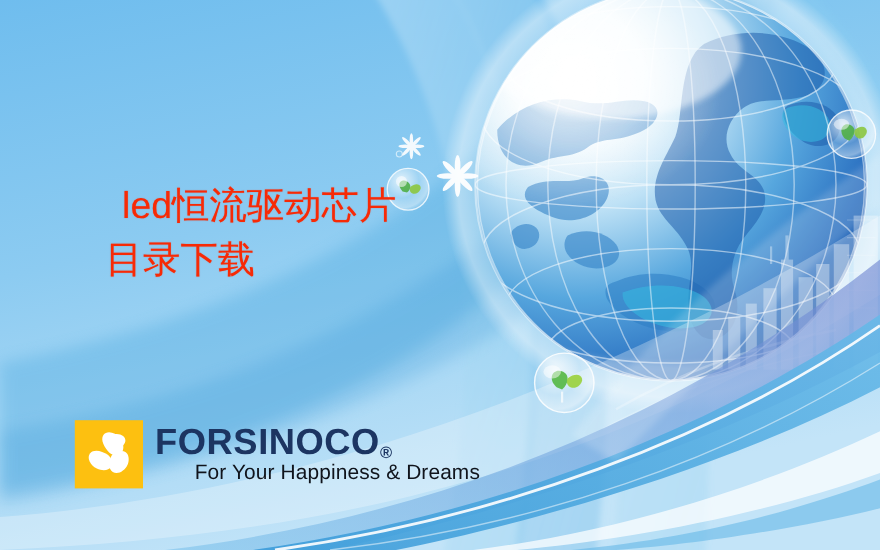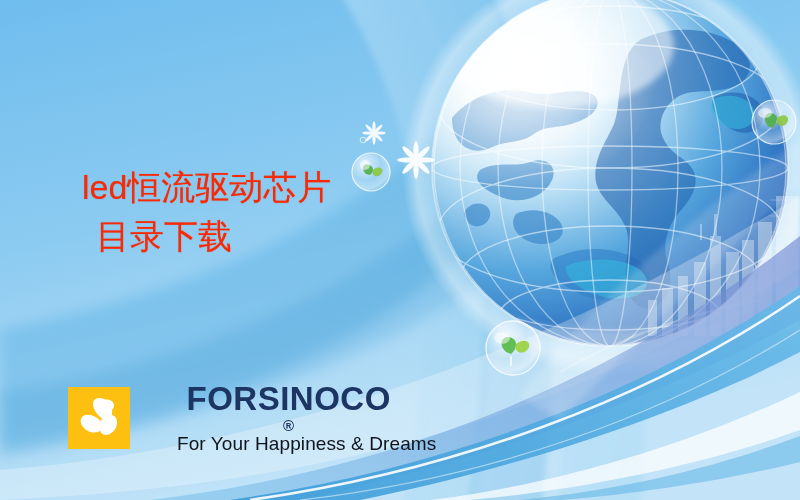--- a/index.html
+++ b/index.html
@@ -20,41 +20,41 @@
   #headline {
     position:absolute;
     left:82px; top:163px;
     z-index:20;
     line-height:1.45;
     color:#f72a06;
     font-size:34px;
     text-shadow:0 0 1px rgba(247,42,6,.5);
     white-space:nowrap;
   }
-  #headline .l1 { display:block; }
+  #headline .l1 { display:block;margin-left:29px; }
   #headline .l2 { display:block; padding-left:14px;font-family:Liberation Serif, serif; }
 
   
   #logo {
     position:absolute;
     left:68px; top:382px;
     z-index:20;
     display:flex; align-items:center; gap:11px;
   }
   #logo-mark {
     width:62px; height:62px;
     background:#fdc010;
     position:relative; flex:0 0 auto;
   }
   #logo-mark svg { position:absolute; inset:0; }
   #logo-text { display:flex; flex-direction:column; justify-content:center; }
   #logo-word {
     font-size:33px; font-weight:bold; letter-spacing:.5px;
     color:#1c3562; line-height:1.02;
-    display:flex; align-items:center;flex-direction:column;
+    display:flex; align-items:flex-end;
   }
   #logo-reg { font-size:15px; line-height:1; margin-top:2px; }
   #logo-tag {
     font-size:19px; color:#10141c; letter-spacing:.1px;
     margin-top:1px; line-height:1.1;margin-left:36px;
   }
 </style>
 </head>
 <body>
 

